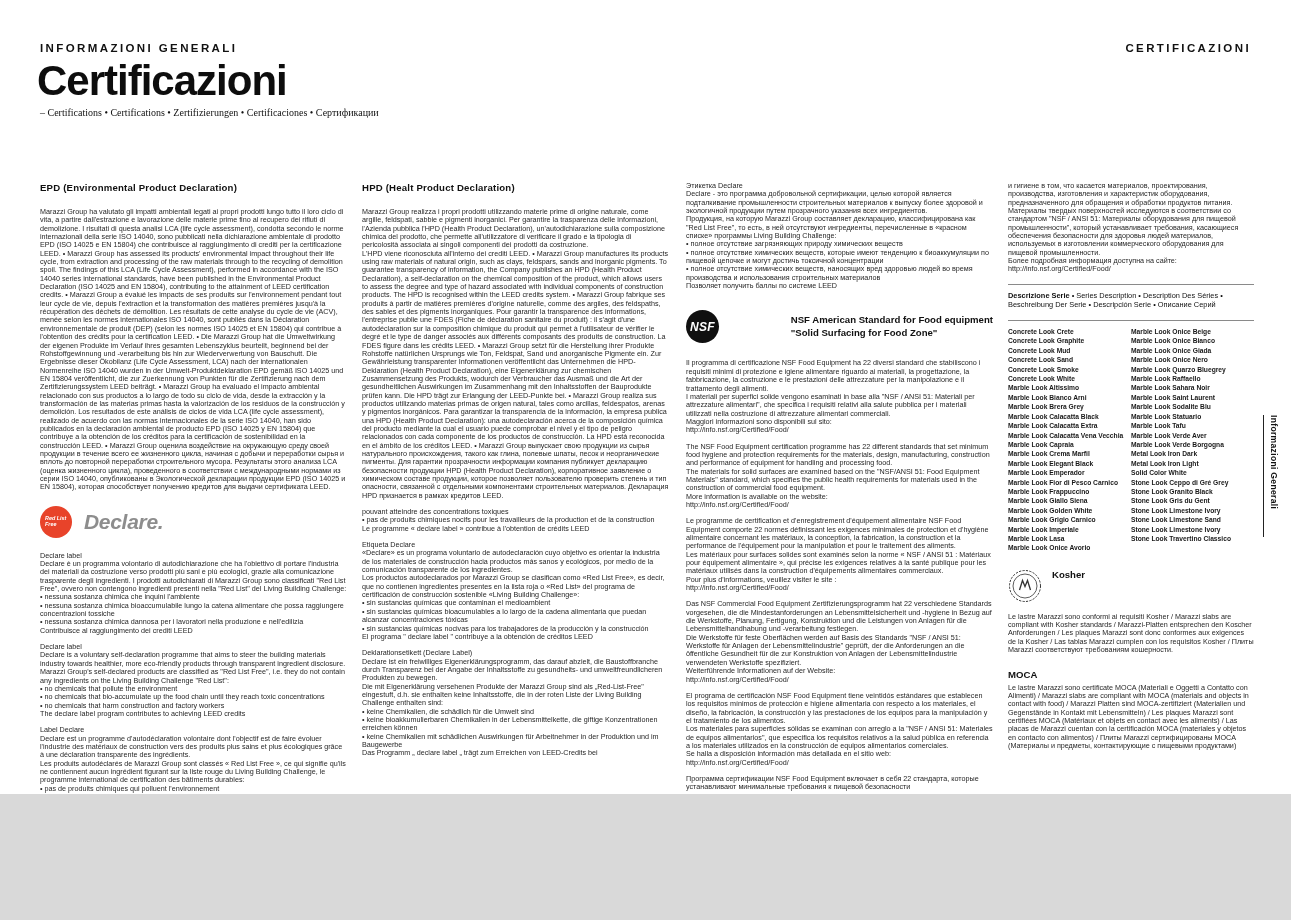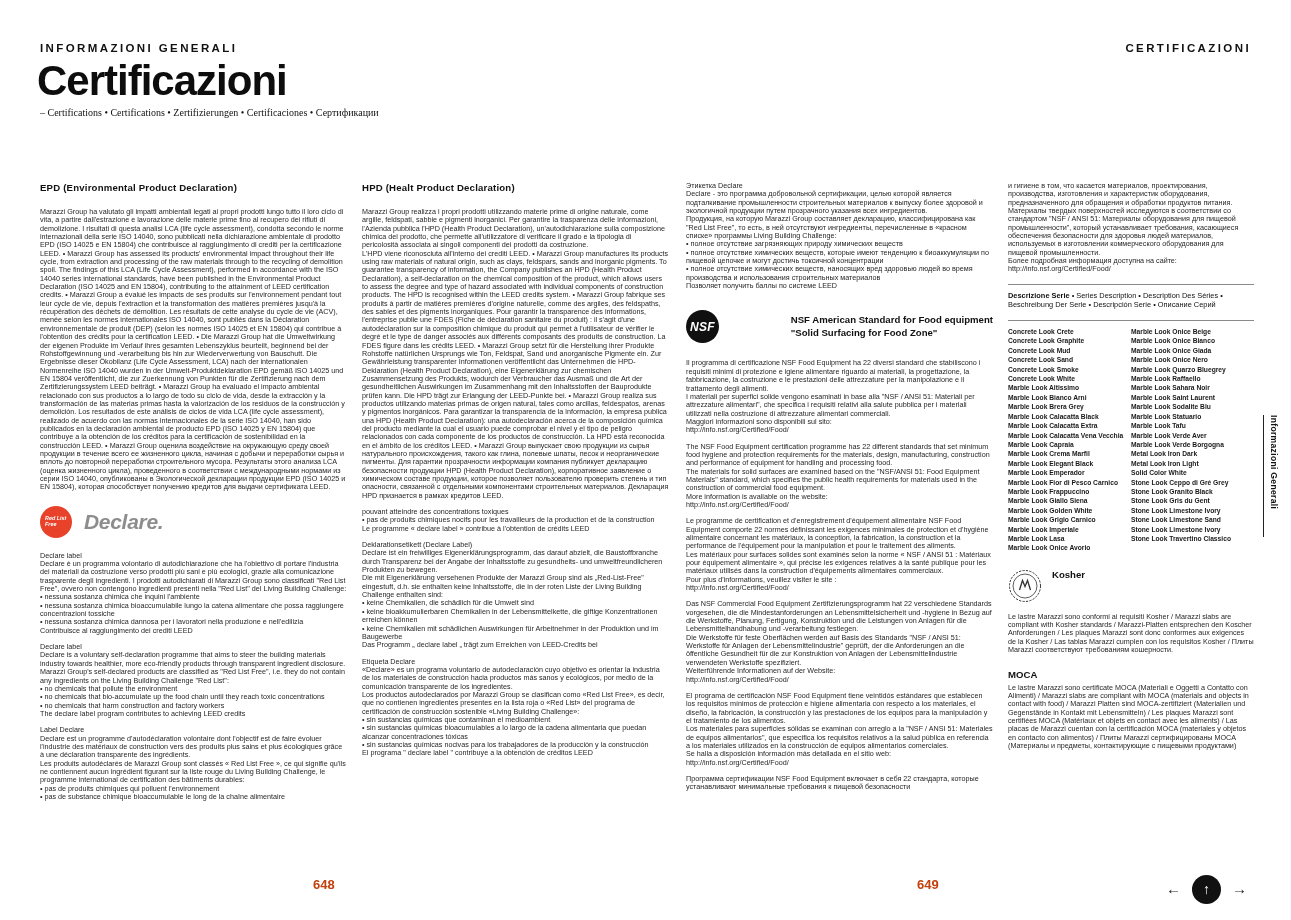--- a/index.html
+++ b/index.html
@@ -1,19 +1,19 @@
 <!DOCTYPE html>
 <html style="--declare_red: #e8432a; --wordmark_gray: #8d8d8d; --nsf_black: #101010;"><head>
 <meta charset="utf-8">
 <style>
   * { margin:0; padding:0; box-sizing:border-box; }
   html,body { background:#d9d9d9; }
   body { font-family:"Liberation Sans", sans-serif; }
   .page {
-    position:relative; width:1291px; height:920px; margin:0 auto;
+    position:relative; width:1291px; height:794px; margin:0 auto;
     background:#ffffff; overflow:hidden; color:#1c1c1c;
   }
   .eyebrow, .corner {
     position:absolute; top:42px; font-size:11.5px; font-weight:700; letter-spacing:2.4px; color:#111;
   }
   .eyebrow { left:40px; }
   .corner  { right:40px; }
   .title {
     position:absolute; top:57px; left:37px;
     font-size:42px; font-weight:700; letter-spacing:-1px; color:#0d0d0d;
@@ -116,34 +116,34 @@
 • pas de substance chimique bioaccumulable le long de la chaîne alimentaire</div>
   </div>
 
   <div class="col" id="col2">
     <div class="colhead">HPD (Healt Product Declaration)</div>
     <div class="body">Marazzi Group realizza i propri prodotti utilizzando materie prime di origine naturale, come argille, feldspati, sabbie e pigmenti inorganici. Per garantire la trasparenza delle informazioni, l'Azienda pubblica l'HPD (Health Product Declaration), un'autodichiarazione sulla composizione chimica del prodotto, che permette all'utilizzatore di verificare il grado e la tipologia di pericolosità associata ai singoli componenti dei prodotti da costruzione.
 L'HPD viene riconosciuta all'interno dei crediti LEED. • Marazzi Group manufactures its products using raw materials of natural origin, such as clays, feldspars, sands and inorganic pigments. To guarantee transparency of information, the Company publishes an HPD (Health Product Declaration), a self-declaration on the chemical composition of the product, which allows users to assess the degree and type of hazard associated with individual components of construction products. The HPD is recognised within the LEED credits system. • Marazzi Group fabrique ses produits à partir de matières premières d'origine naturelle, comme des argiles, des feldspaths, des sables et des pigments inorganiques. Pour garantir la transparence des informations, l'entreprise publie une FDES (Fiche de déclaration sanitaire du produit) : il s'agit d'une autodéclaration sur la composition chimique du produit qui permet à l'utilisateur de vérifier le degré et le type de danger associés aux différents composants des produits de construction. La FDES figure dans les crédits LEED. • Marazzi Group setzt für die Herstellung ihrer Produkte Rohstoffe natürlichen Ursprungs wie Ton, Feldspat, Sand und anorganische Pigmente ein. Zur Gewährleistung transparenter Informationen veröffentlicht das Unternehmen die HPD-Deklaration (Health Product Declaration), eine Eigenerklärung zur chemischen Zusammensetzung des Produkts, wodurch der Verbraucher das Ausmaß und die Art der gesundheitlichen Auswirkungen im Zusammenhang mit den Inhaltsstoffen der Bauprodukte prüfen kann. Die HPD trägt zur Erlangung der LEED-Punkte bei. • Marazzi Group realiza sus productos utilizando materias primas de origen natural, tales como arcillas, feldespatos, arenas y pigmentos inorgánicos. Para garantizar la transparencia de la información, la empresa publica una HPD (Health Product Declaration): una autodeclaración acerca de la composición química del producto mediante la cual el usuario puede comprobar el nivel y el tipo de peligro relacionados con cada componente de los productos de construcción. La HPD está reconocida en el ámbito de los créditos LEED. • Marazzi Group выпускает свою продукции из сырья натурального происхождения, такого как глина, полевые шпаты, песок и неорганические пигменты. Для гарантии прозрачности информации компания публикует декларацию безопасности продукции HPD (Health Product Declaration), корпоративное заявление о химическом составе продукции, которое позволяет пользователю проверить степень и тип опасности, связанной с отдельными компонентами строительных материалов. Декларация HPD признается в рамках кредитов LEED.</div>
     <div class="body">pouvant atteindre des concentrations toxiques
 • pas de produits chimiques nocifs pour les travailleurs de la production et de la construction
 Le programme « declare label » contribue à l'obtention de crédits LEED</div>
+    <div class="body">Etiqueta Declare
+«Declare» es un programa voluntario de autodeclaración cuyo objetivo es orientar la industria de los materiales de construcción hacia productos más sanos y ecológicos, por medio de la comunicación transparente de los ingredientes.
+Los productos autodeclarados por Marazzi Group se clasifican como «Red List Free», es decir, que no contienen ingredientes presentes en la lista roja o «Red List» del programa de certificación de construcción sostenible «Living Building Challenge»:
+• sin sustancias químicas que contaminan el medioambient
+• sin sustancias químicas bioacumulables a lo largo de la cadena alimentaria que puedan alcanzar concentraciones tóxicas
+• sin sustancias químicas nocivas para los trabajadores de la producción y la construcción
+El programa " declare label " contribuye a la obtención de créditos LEED</div>
     <div class="body">Deklarationsetikett (Declare Label)
 Declare ist ein freiwilliges Eigenerklärungsprogramm, das darauf abzielt, die Baustoffbranche durch Transparenz bei der Angabe der Inhaltsstoffe zu gesundheits- und umweltfreundlicheren Produkten zu bewegen.
 Die mit Eigenerklärung versehenen Produkte der Marazzi Group sind als „Red-List-Free" eingestuft, d.h. sie enthalten keine Inhaltsstoffe, die in der roten Liste der Living Building Challenge enthalten sind:
 • keine Chemikalien, die schädlich für die Umwelt sind
 • keine bioakkumulierbaren Chemikalien in der Lebensmittelkette, die giftige Konzentrationen erreichen können
 • keine Chemikalien mit schädlichen Auswirkungen für Arbeitnehmer in der Produktion und im Baugewerbe
 Das Programm „ declare label „ trägt zum Erreichen von LEED-Credits bei</div>
-    <div class="body">Etiqueta Declare
-«Declare» es un programa voluntario de autodeclaración cuyo objetivo es orientar la industria de los materiales de construcción hacia productos más sanos y ecológicos, por medio de la comunicación transparente de los ingredientes.
-Los productos autodeclarados por Marazzi Group se clasifican como «Red List Free», es decir, que no contienen ingredientes presentes en la lista roja o «Red List» del programa de certificación de construcción sostenible «Living Building Challenge»:
-• sin sustancias químicas que contaminan el medioambient
-• sin sustancias químicas bioacumulables a lo largo de la cadena alimentaria que puedan alcanzar concentraciones tóxicas
-• sin sustancias químicas nocivas para los trabajadores de la producción y la construcción
-El programa " declare label " contribuye a la obtención de créditos LEED</div>
   </div>
 
   <div class="col" id="col3">
     <div class="body">Этикетка Declare
 Declare - это программа добровольной сертификации, целью которой является подталкивание промышленности строительных материалов к выпуску более здоровой и экологичной продукции путем прозрачного указания всех ингредиентов.
 Продукция, на которую Marazzi Group составляет декларацию, классифицирована как "Red List Free", то есть, в ней отсутствуют ингредиенты, перечисленные в «красном списке» программы Living Building Challenge:
 • полное отсутствие загрязняющих природу химических веществ
 • полное отсутствие химических веществ, которые имеют тенденцию к биоаккумуляции по пищевой цепочке и могут достичь токсичной концентрации
 • полное отсутствие химических веществ, наносящих вред здоровью людей во время производства и использования строительных материалов
 Позволяет получить баллы по системе LEED</div>

